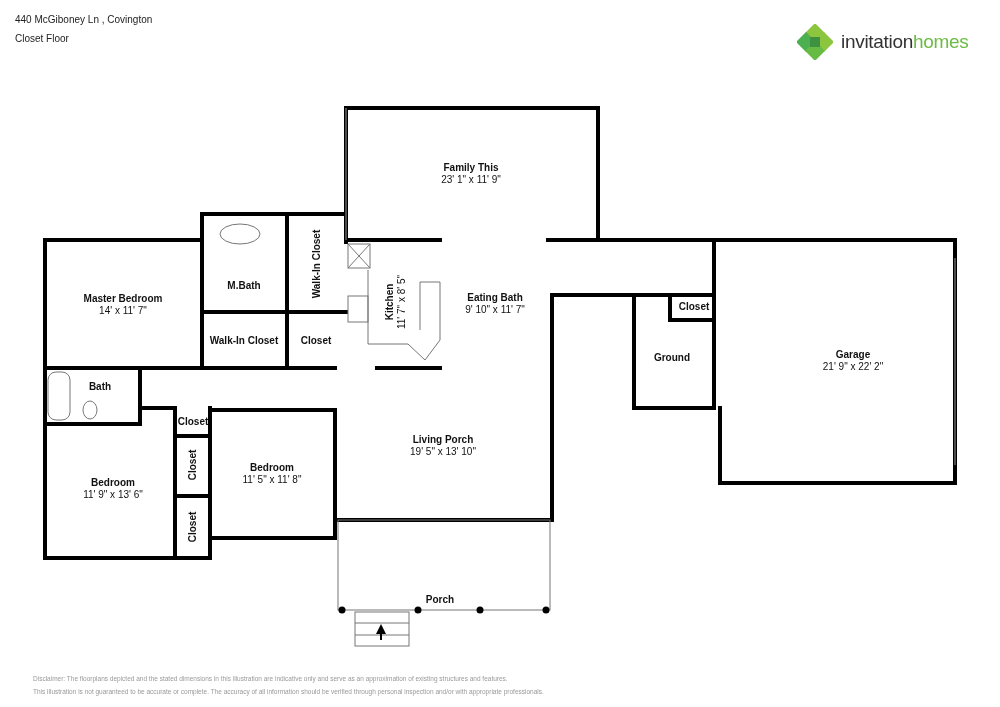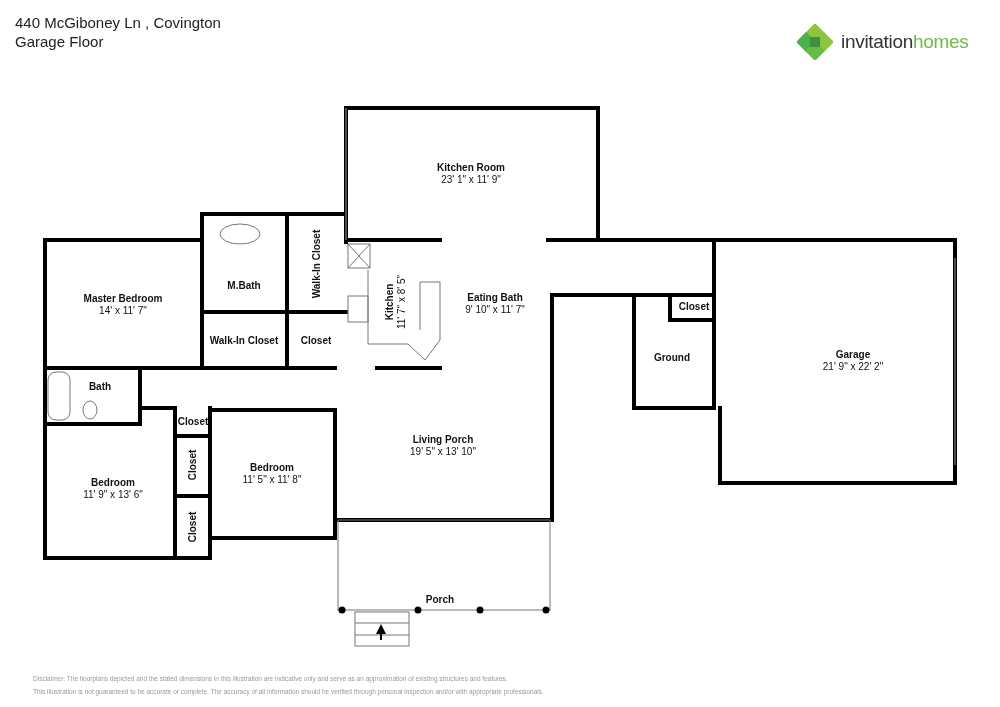--- a/index.html
+++ b/index.html
@@ -1,32 +1,32 @@
 <!DOCTYPE html>
 <html><head>
 <meta charset="utf-8">
 <style>
   html,body{margin:0;padding:0;background:#fff;}
   body{width:1000px;height:707px;position:relative;overflow:hidden;font-family:"Liberation Sans",sans-serif;color:#111;}
-  .hdr{position:absolute;left:15px;font-size:15px;color:#222;}
+  .hdr{position:absolute;left:15px;font-size:10px;color:#222;}
   .logo{position:absolute;left:797px;top:24px;display:flex;align-items:center;text-align:right;}
   .logo-text{font-size:19px;letter-spacing:-0.3px;margin-left:8px;}
   .logo-text .a{color:#333;} .logo-text .b{color:#6dbb45;}
   svg.plan{position:absolute;left:0;top:0;}
   .lbl{position:absolute;text-align:center;transform:translate(-50%,-50%);white-space:nowrap;font-size:10px;line-height:12px;}
   .lbl .n{font-weight:bold;display:block;}
   .lbl .d{display:block;}
   .vert{transform:translate(-50%,-50%) rotate(-90deg);}
   .disc{position:absolute;left:33px;font-size:6.5px;color:#999;}
 </style>
 </head>
 <body>
 
 <div class="hdr" style="top:14px">440 McGiboney Ln , Covington</div>
-<div class="hdr" style="top:33px">Garage Floor</div>
+<div class="hdr" style="top:33px">Closet Floor</div>
 
 <div class="logo">
   <svg width="36" height="36" viewBox="0 0 36 36">
     <rect x="11" y="2" width="14" height="14" fill="#8cc63f" transform="rotate(45 18 9)"></rect>
     <rect x="2" y="11" width="14" height="14" fill="#4caf50" transform="rotate(45 9 18)"></rect>
     <rect x="20" y="11" width="14" height="14" fill="#8cc63f" transform="rotate(45 27 18)"></rect>
     <rect x="11" y="20" width="14" height="14" fill="#66bb44" transform="rotate(45 18 27)"></rect>
     <rect x="13" y="13" width="10" height="10" fill="#3d9140"></rect>
   </svg>
   <div class="logo-text">
@@ -74,21 +74,21 @@
     <circle cx="342" cy="610" r="3.5"></circle>
       <circle cx="418" cy="610" r="3.5"></circle>
     <circle cx="480" cy="610" r="3.5"></circle>
       <circle cx="546" cy="610" r="3.5"></circle>
     <polygon points="381,624 376,634 386,634"></polygon>
       <rect x="380" y="632" width="2" height="8"></rect>
   </g>
 </svg>
 
 <div class="lbl" style="left:471px;top:174px">
-    <span class="n">Kitchen Room</span>
+    <span class="n">Family This</span>
     <span class="d">23' 1" x 11' 9"</span>
   </div>
 <div class="lbl" style="left:123px;top:305px">
     <span class="n">Master Bedroom</span>
     <span class="d">14' x 11' 7"</span>
   </div>
 <div class="lbl" style="left:244px;top:286px">
     <span class="n">M.Bath</span>
   </div>
 <div class="lbl vert" style="left:317px;top:264px">

